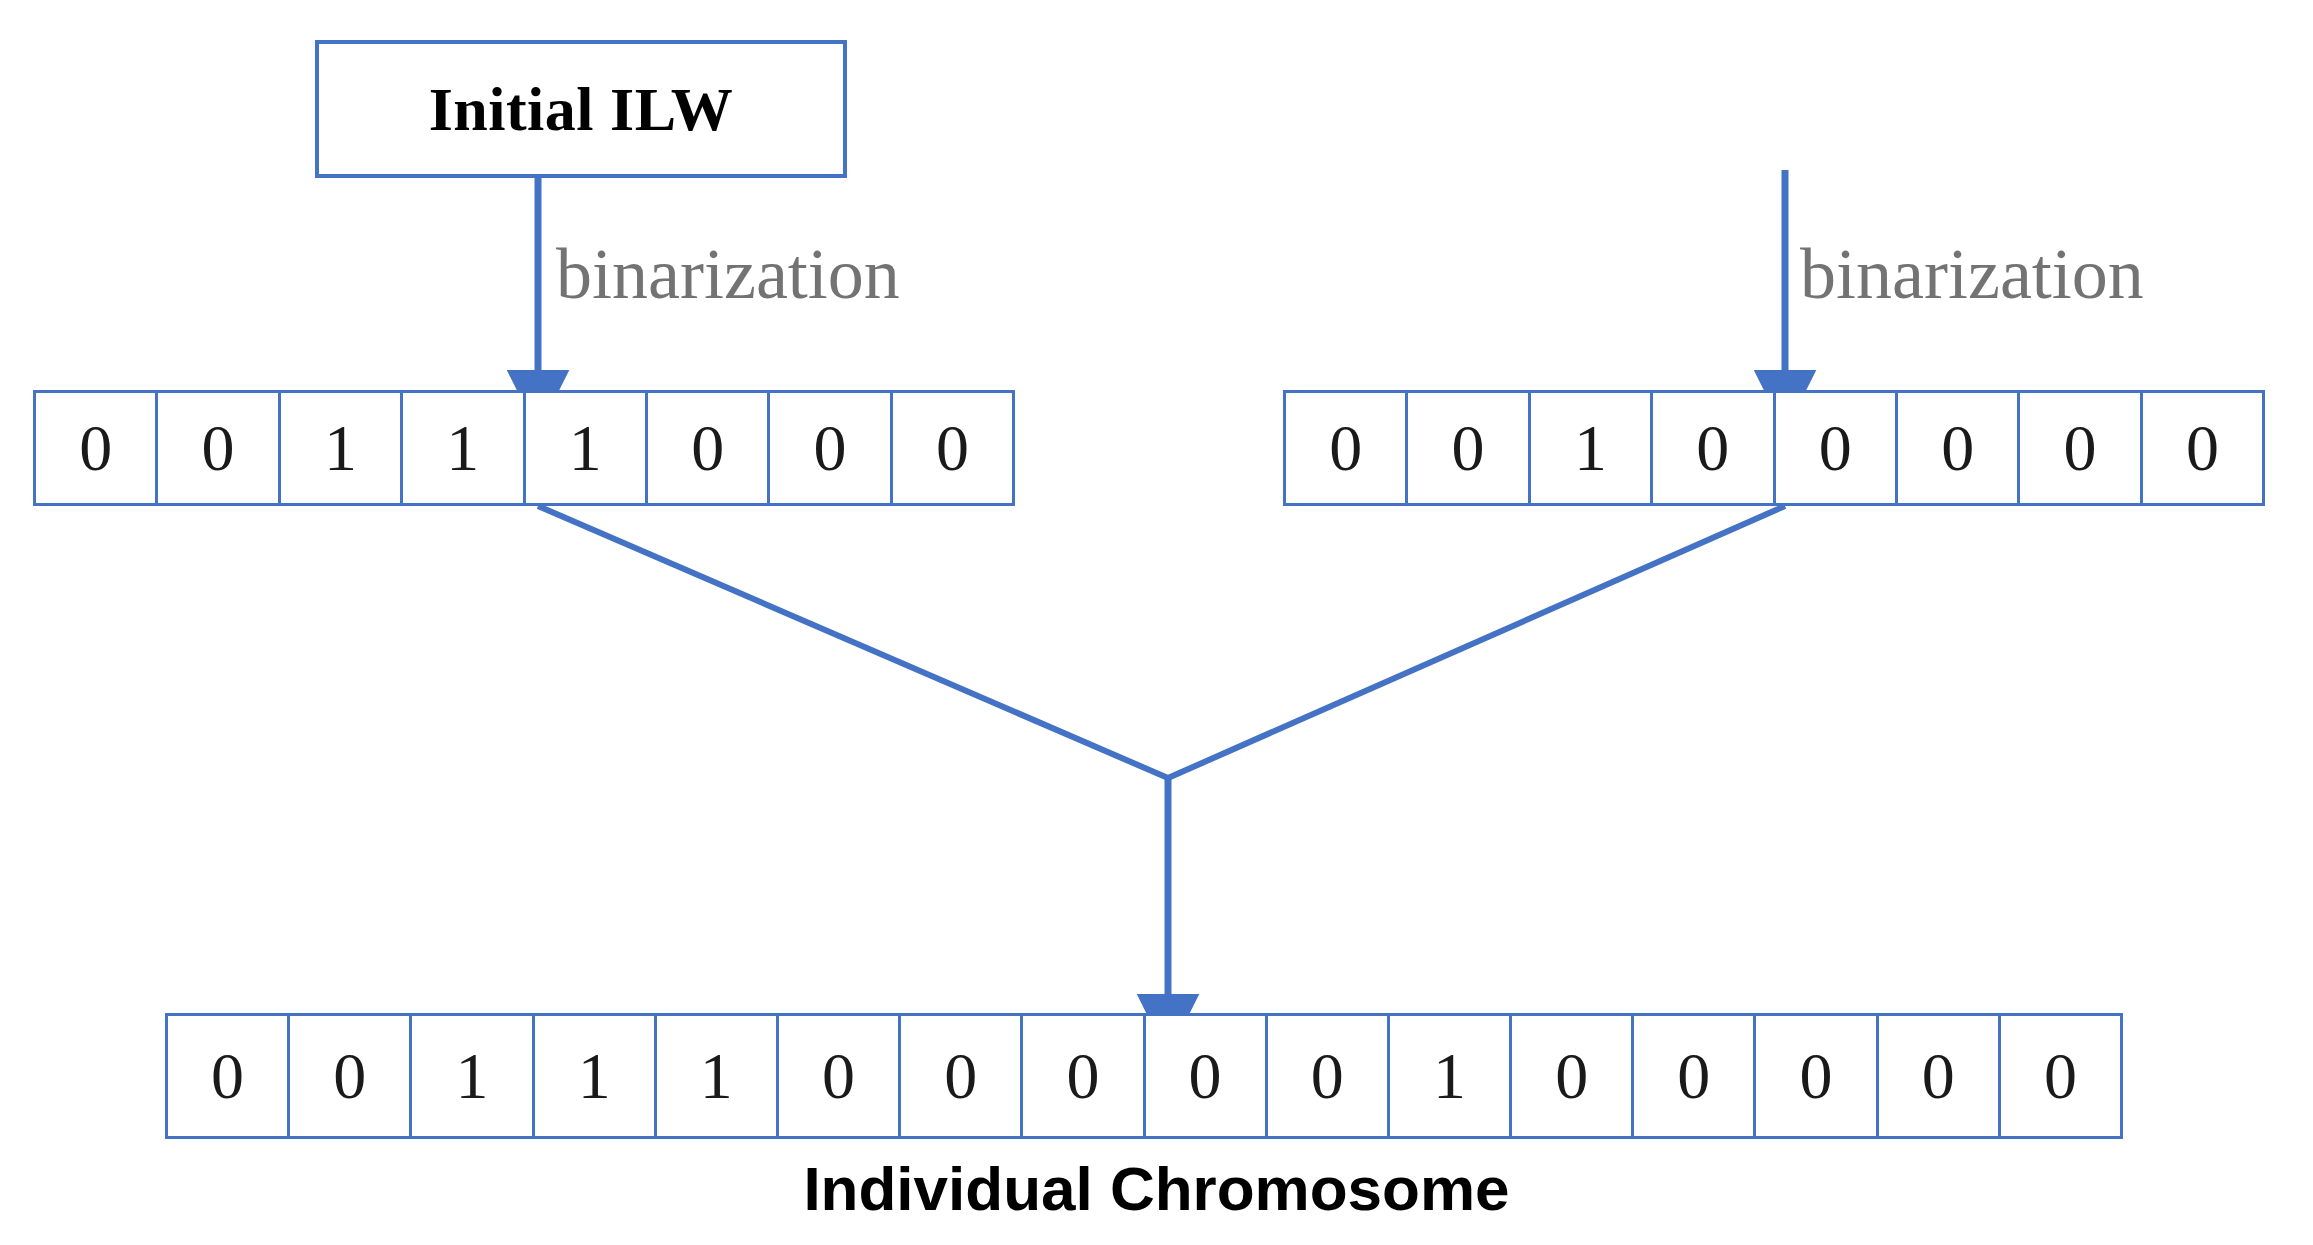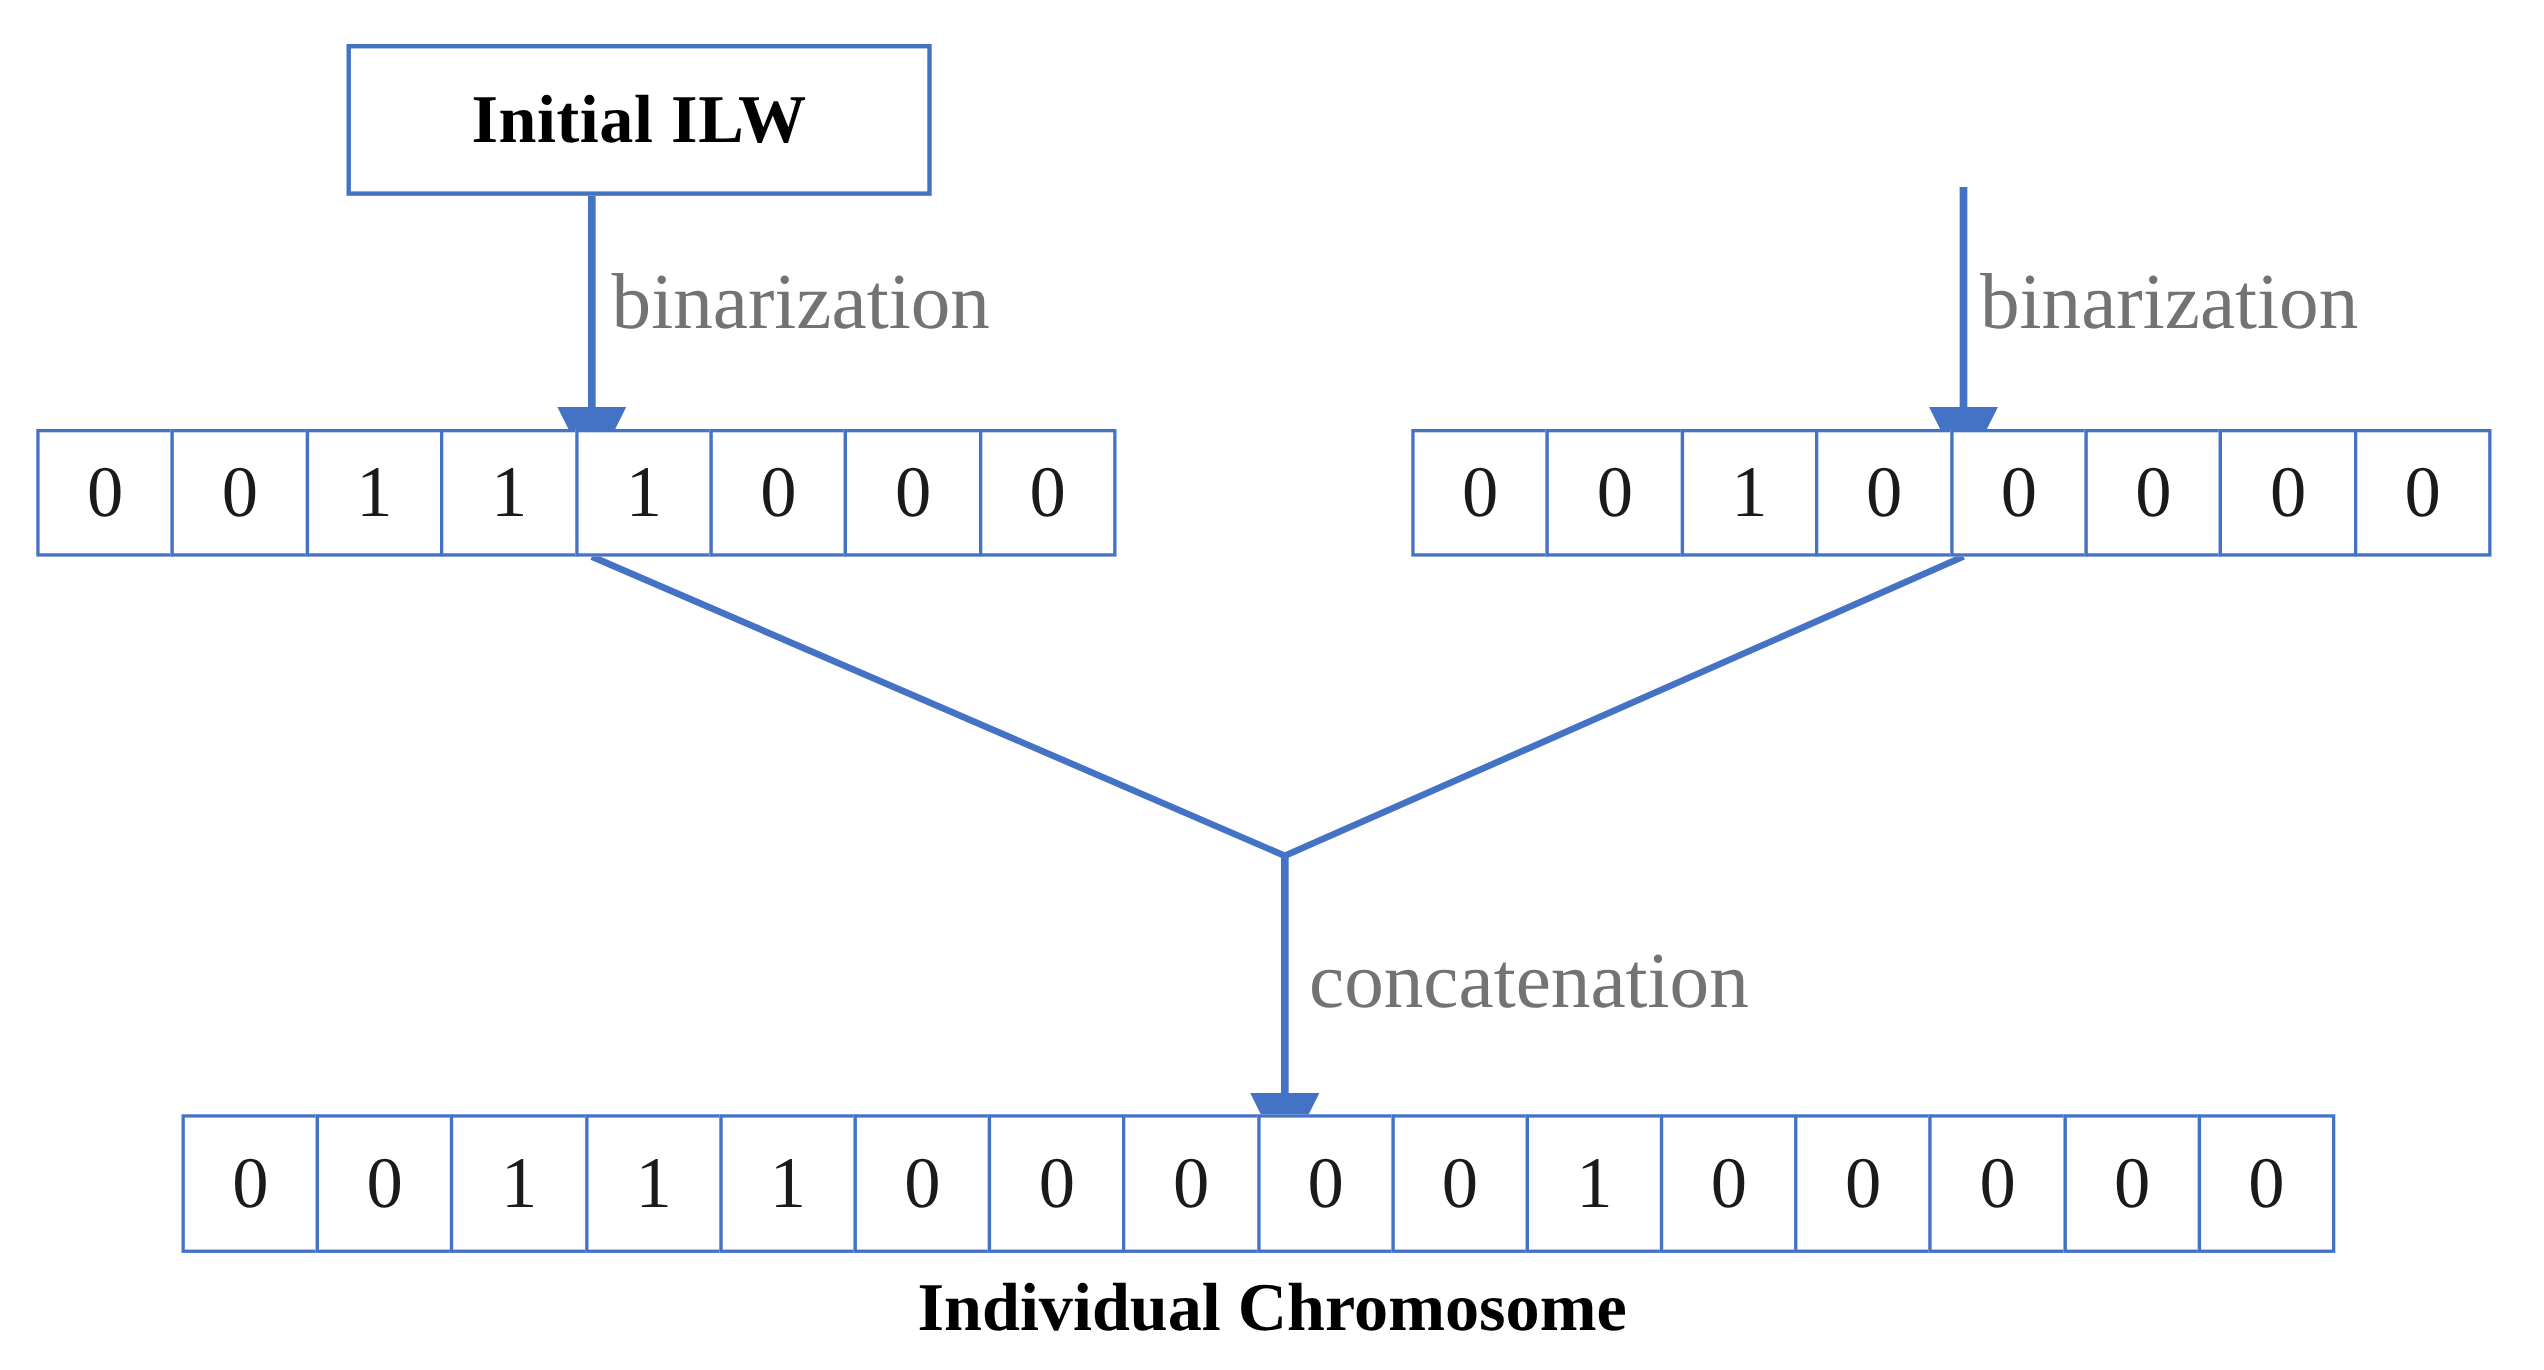--- a/index.html
+++ b/index.html
@@ -92,21 +92,21 @@
   #label-binarization-right { left: 1800px; top: 238px; }
   #label-concatenation      { left: 1190px; top: 855px; }
 
   
   #caption-chromosome {
     position: absolute;
     left: 0;
     top: 1158px;
     width: 2313px;
     text-align: center;
-    font-family: Liberation Serif, serif;
+    font-family: Liberation Sans, sans-serif;
     font-weight: bold;
     font-size: 62px;
     color: #000000;
     line-height: 1;
     white-space: nowrap;
   }
 </style>
 </head>
 <body>
 
@@ -132,21 +132,20 @@
 
   <div class="header-box" id="box-ilw">
     <span class="header-box-label">Initial ILW</span>
   </div>
 
 
   <div class="edge-label" id="label-binarization-left">binarization</div>
 
   <div class="edge-label" id="label-binarization-right">binarization</div>
 
-  <div class="edge-label" id="label-concatenation">concatenation</div>
 
   <div class="bit-array" id="array-ilw">
       <div class="bit-cell">0</div>
       <div class="bit-cell">0</div>
       <div class="bit-cell">1</div>
       <div class="bit-cell">1</div>
       <div class="bit-cell">1</div>
       <div class="bit-cell">0</div>
       <div class="bit-cell">0</div>
       <div class="bit-cell">0</div>

